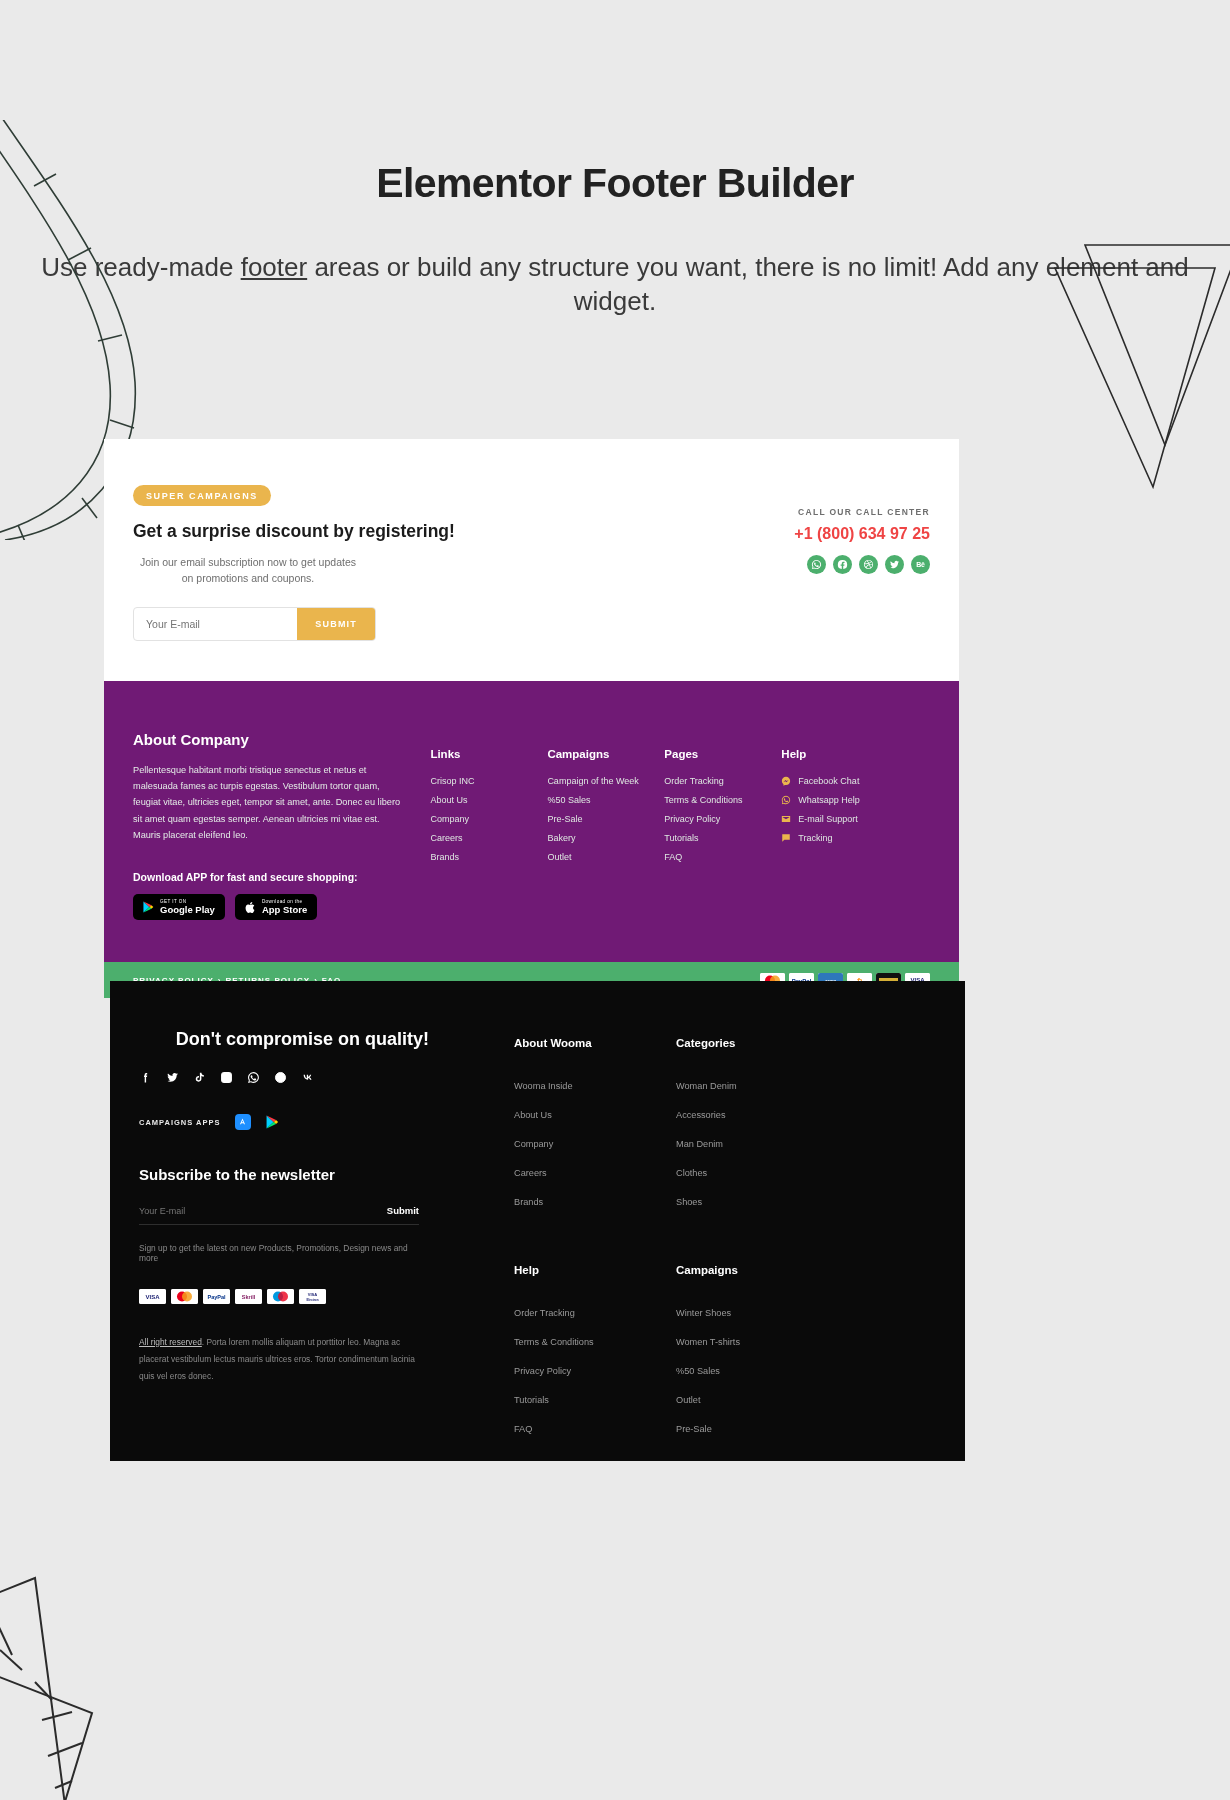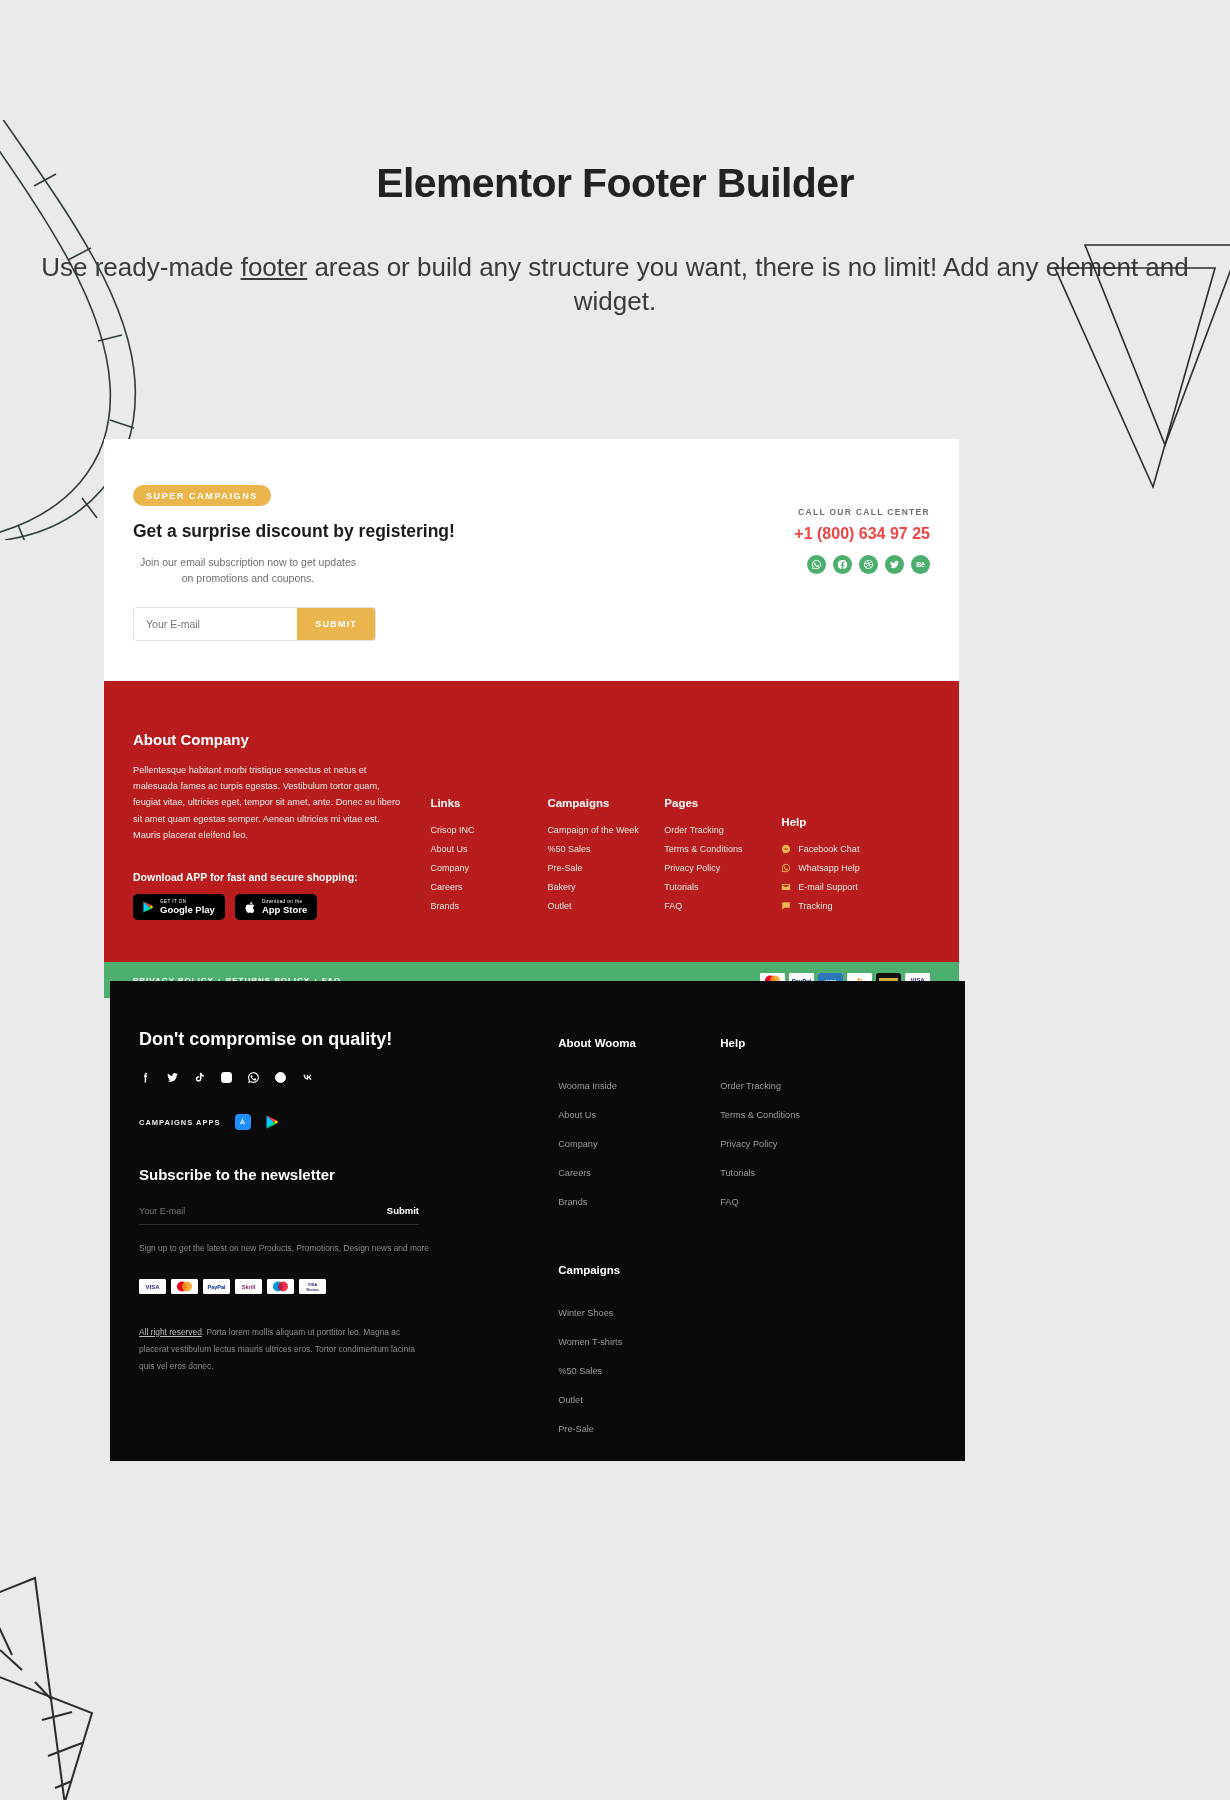--- a/index.html
+++ b/index.html
@@ -112,24 +112,23 @@
     width: 19px; height: 19px; border-radius: 50%;
     background: #4caf6d;
     display: flex; align-items: center; justify-content: center;
     color: #fff;
   }
   .cc-social .circ svg { width: 11px; height: 11px; fill: #fff; }
   .cc-social .circ .be { font-size: 7px; font-weight: bold; line-height: 1; letter-spacing: -0.3px;}
 
   
   .fo-green {
-    background: #b91c1c;
+    background: #701a75;
     padding: 50px 29px 42px 29px;
     display: flex;
-    align-items: flex-end;
   }
   .fg-about { width: 300px; padding-right: 30px; }
   .fg-about h3 { color:#fff; font-size: 15px; font-weight: bold; }
   .fg-about p {
     margin-top: 14px;
     color: #e4ece7;
     font-size: 9.2px;
     line-height: 1.78;
   }
   .fg-about .dl-title {
@@ -173,21 +172,21 @@
   
   .footer-two {
     position: absolute;
     left: 110px; top: 981px;
     width: 855px; height: 480px;
     background: #0a0a0a;
     padding: 48px 29px 0 29px;
     display: flex;
   }
   .ft-left { width: 430px; }
-  .ft-left h2 { color: #ffffff; font-size: 18px; font-weight: bold; }
+  .ft-left h2 { color: #ffffff; font-size: 18px; font-weight: bold; text-align: right; }
   .ft-social { margin-top: 20px; display: flex; gap: 14px; align-items: center; }
   .ft-social svg { width: 13px; height: 13px; fill: #ffffff; }
   .ft-apps { margin-top: 26px; display: flex; align-items: center; gap: 14px; }
   .ft-apps .lbl { color: #e9e9e9; font-size: 7.5px; font-weight: bold; letter-spacing: 1px; }
   .app-sq { width: 16px; height: 16px; border-radius: 4px; display:flex; align-items:center; justify-content:center; }
   .app-sq.ios { background: #1e8fff; }
   .ft-left h3 { margin-top: 36px; color: #ffffff; font-size: 15px; font-weight: bold; }
   .ft-sub {
     margin-top: 22px; width: 280px;
     display: flex; align-items: flex-end; justify-content: space-between;
@@ -595,20 +594,30 @@
         <h4>About Wooma</h4>
         <ul>
           <li><a>Wooma Inside</a></li>
           <li><a>About Us</a></li>
           <li><a>Company</a></li>
           <li><a>Careers</a></li>
           <li><a>Brands</a></li>
         </ul>
       </div>
       <div class="ft-col">
+        <h4>Categories</h4>
+        <ul>
+          <li><a>Woman Denim</a></li>
+          <li><a>Accessories</a></li>
+          <li><a>Man Denim</a></li>
+          <li><a>Clothes</a></li>
+          <li><a>Shoes</a></li>
+        </ul>
+      </div>
+      <div class="ft-col">
         <h4>Help</h4>
         <ul>
           <li><a>Order Tracking</a></li>
           <li><a>Terms &amp; Conditions</a></li>
           <li><a>Privacy Policy</a></li>
           <li><a>Tutorials</a></li>
           <li><a>FAQ</a></li>
         </ul>
       </div>
       <div class="ft-col">

